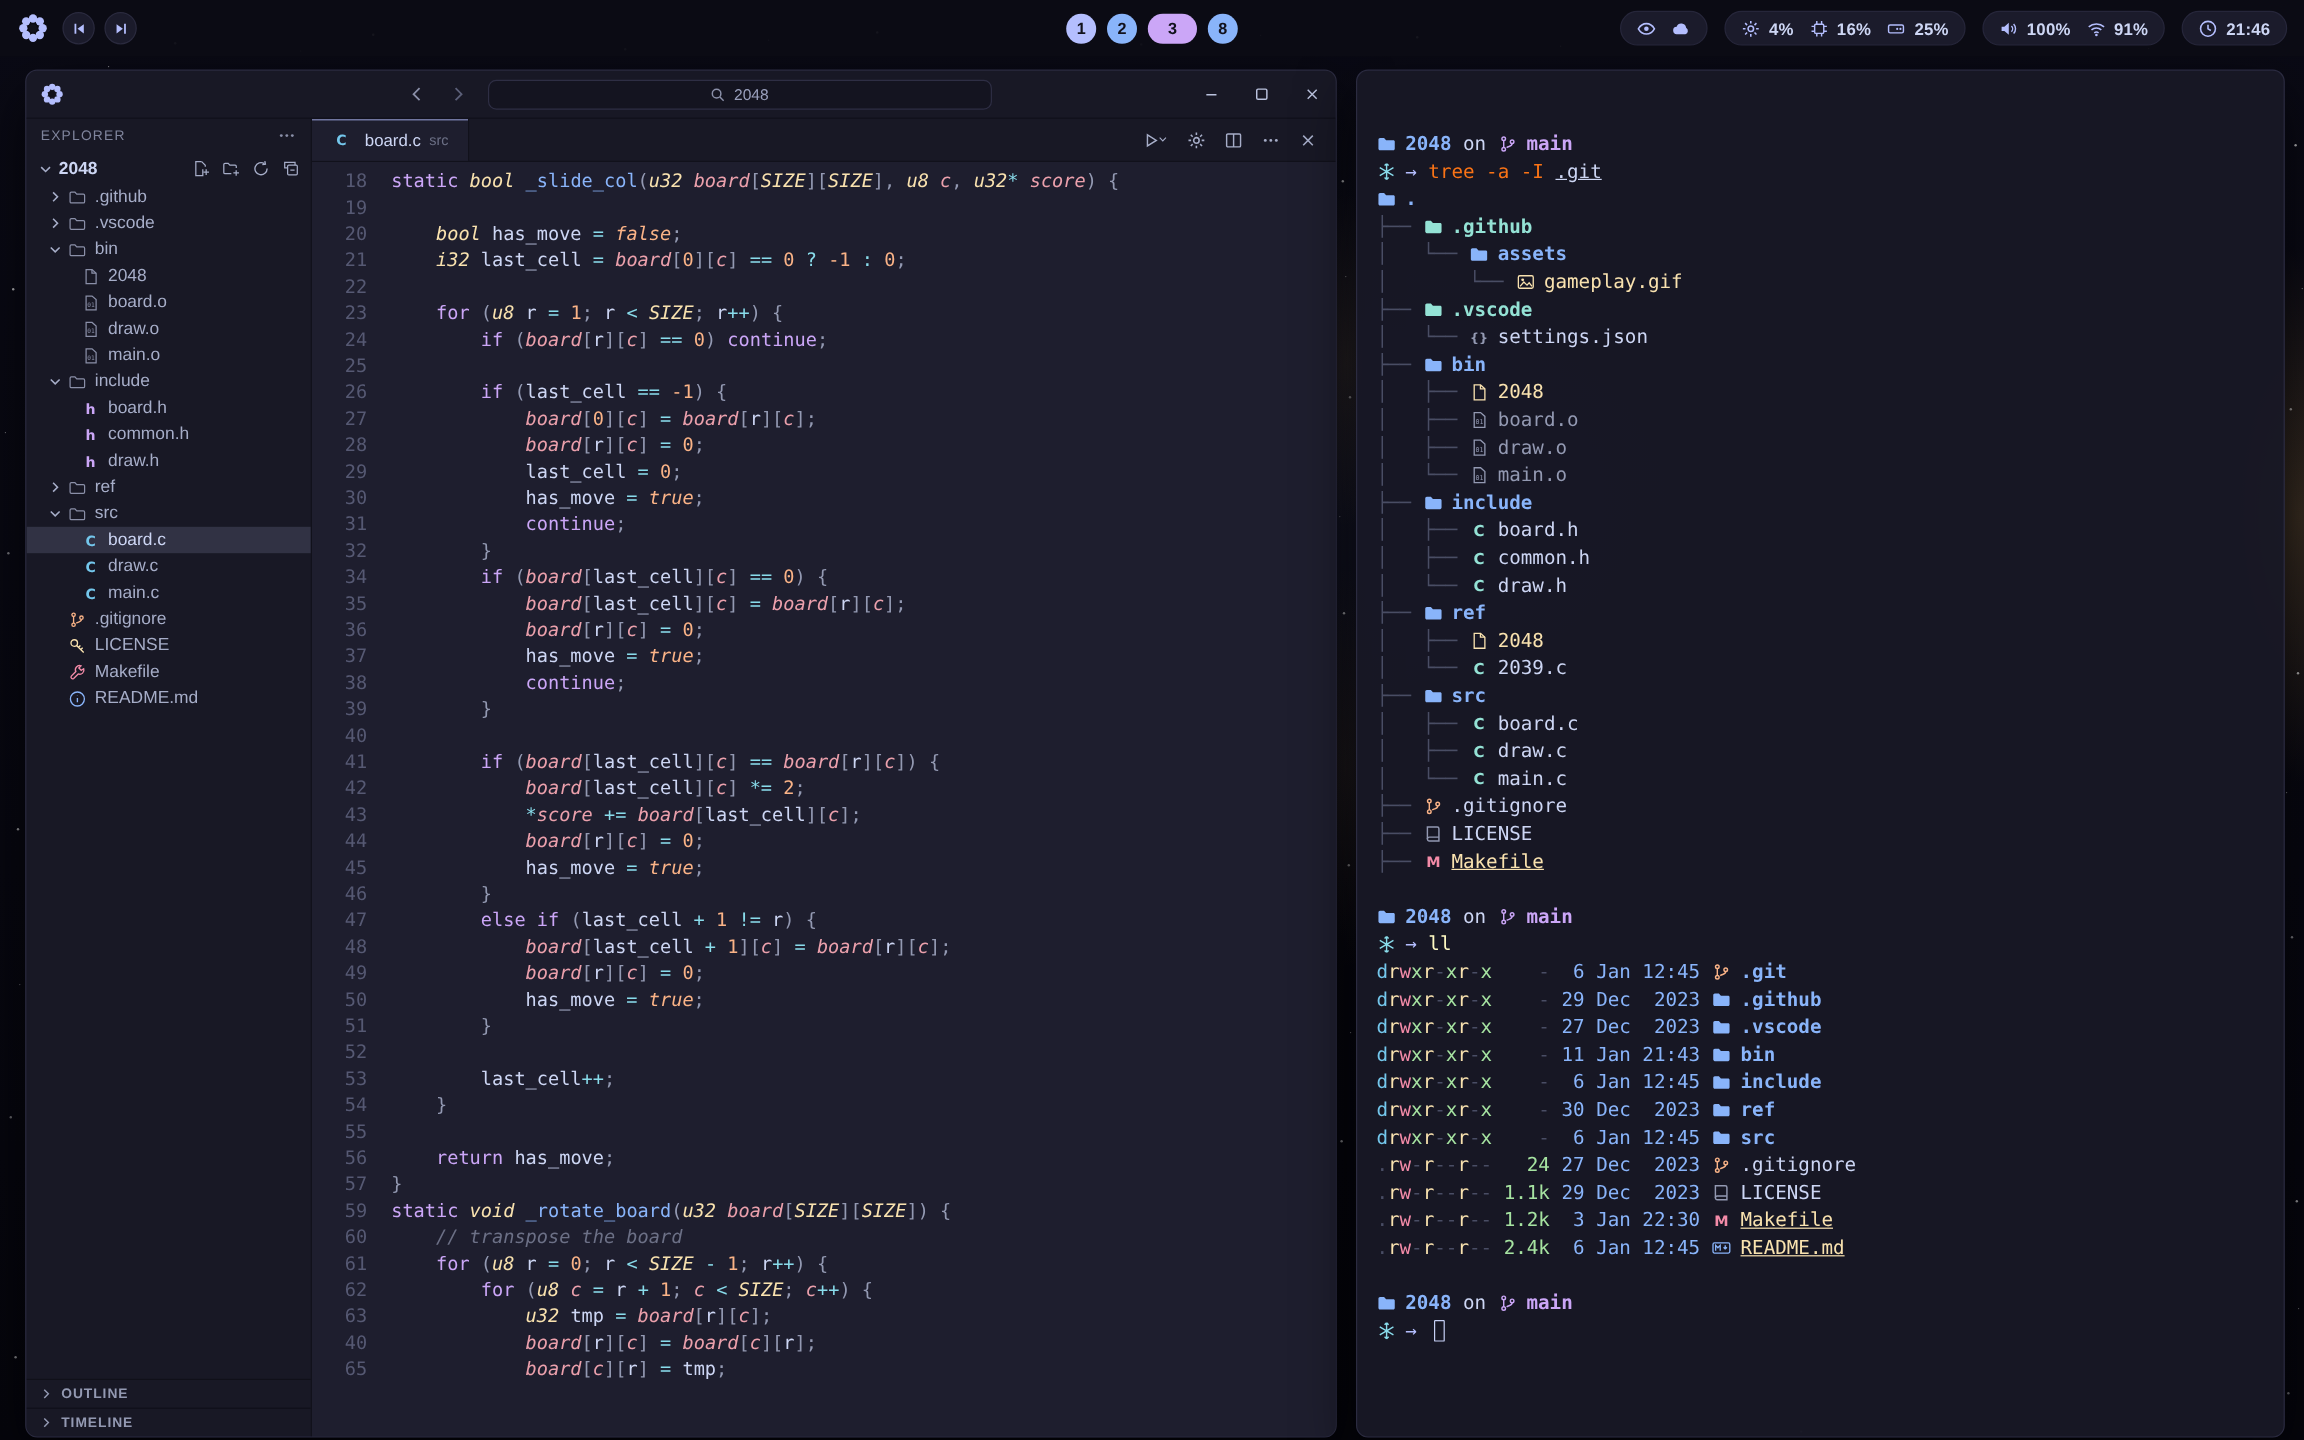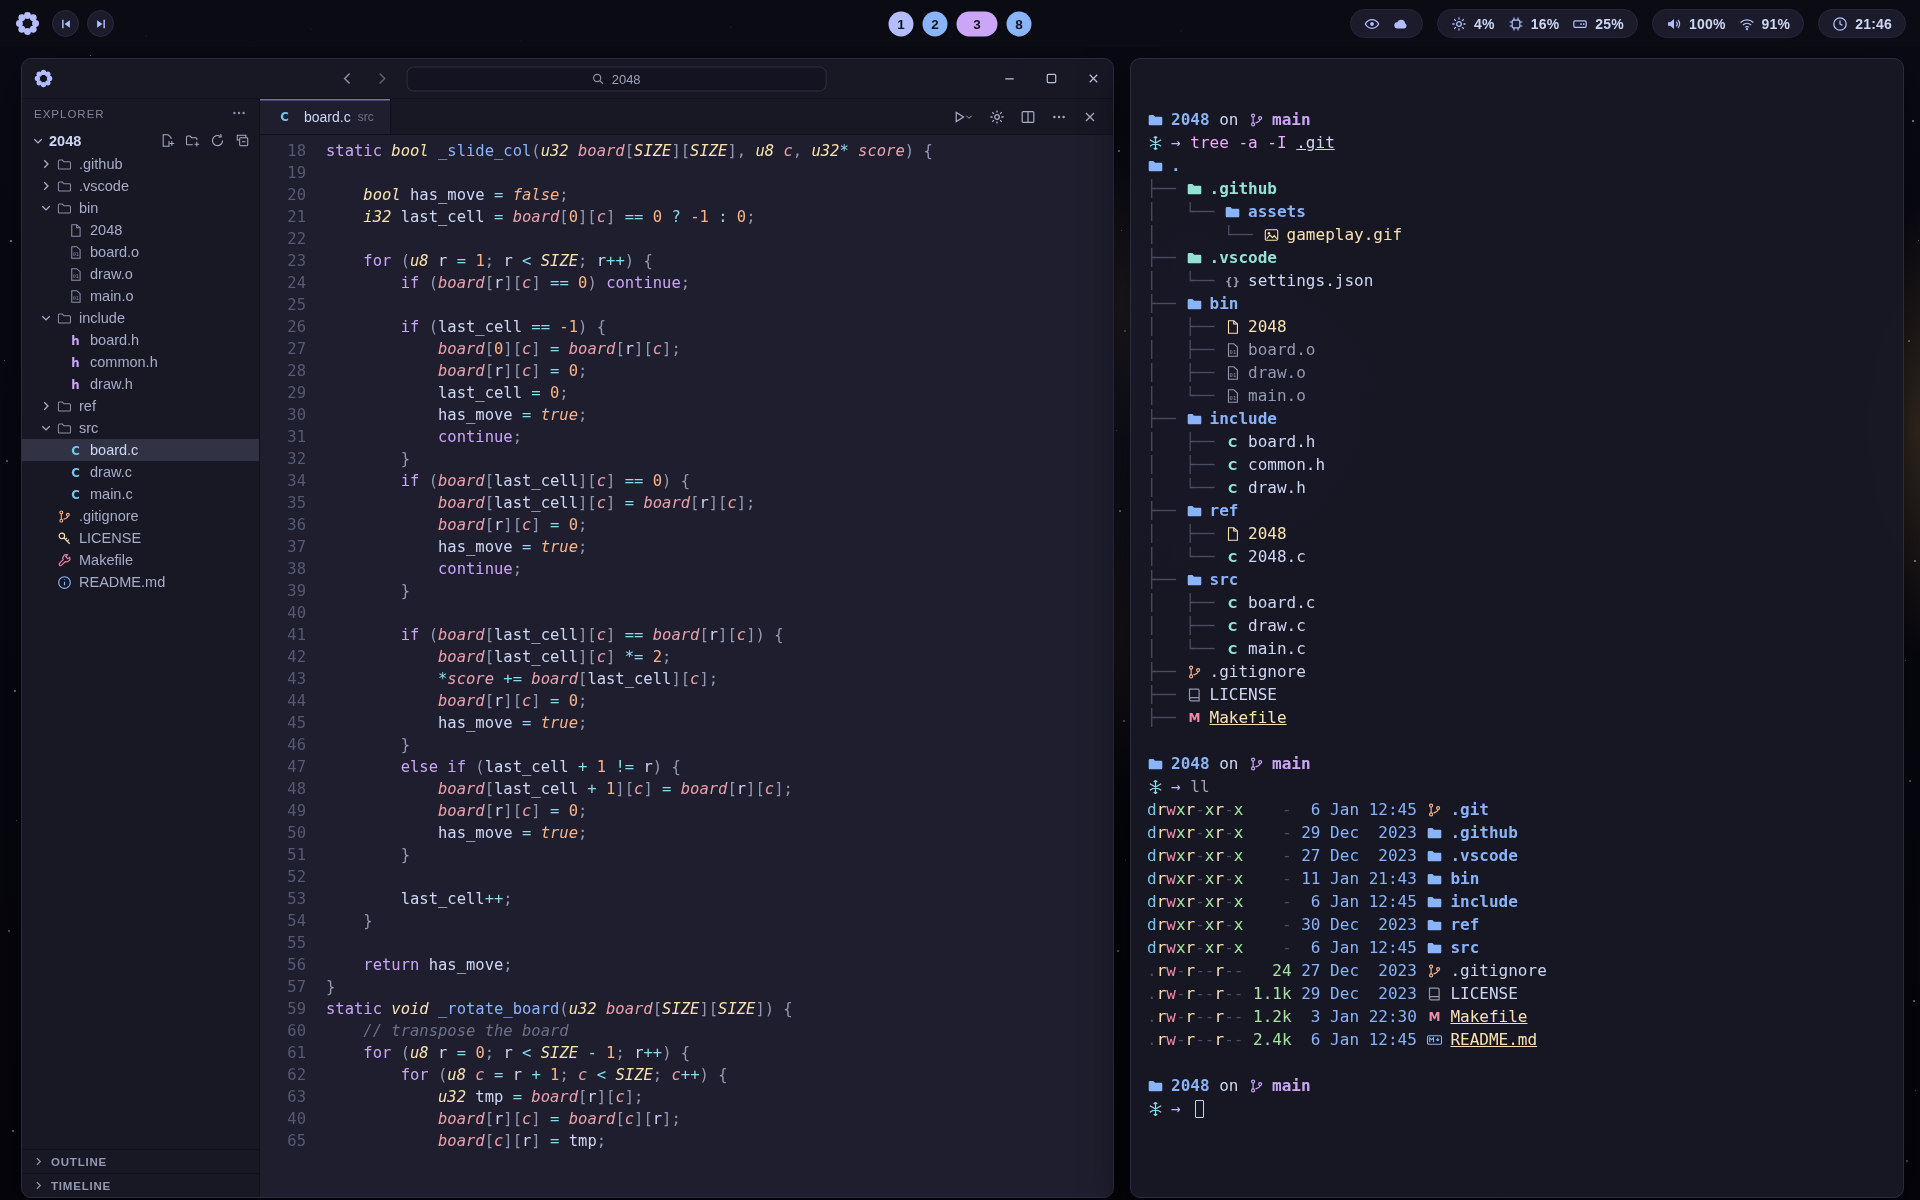--- a/index.html
+++ b/index.html
@@ -810,21 +810,21 @@
         <div class="tl"><span class="ti"><svg viewBox="0 0 16 16">
               <path d="M1.2 4.2c0-.7.6-1.3 1.3-1.3h3.4l1.7 1.9h6c.7 0 1.2.5 1.2 1.2v6c0 .7-.5 1.3-1.2 1.3H2.5c-.7 0-1.3-.6-1.3-1.3z" fill="#89b4fa"></path>
             </svg></span><span class="bold" style="color:#89b4fa">2048</span><span style="color:#cdd6f4"> on </span><span class="ti"><svg viewBox="0 0 16 16" fill="none" stroke="#cba6f7" stroke-width="1.2">
               <circle cx="4.6" cy="3.6" r="1.5"></circle>
               <circle cx="4.6" cy="12.4" r="1.5"></circle>
               <circle cx="11.6" cy="6.1" r="1.5"></circle>
               <path d="M4.6 5.1v5.8M11.6 7.6c0 2.6-2.6 2.1-4.6 3.4"></path>
             </svg></span><span class="bold" style="color:#cba6f7">main</span></div>
         <div class="tl"><span class="ti"><svg viewBox="0 0 16 16" stroke="#89dceb" stroke-width="1.2" fill="none">
               <path d="M8 1.4v13.2M2.3 4.7l11.4 6.6M2.3 11.3 13.7 4.7M8 1.4 6.3 3M8 1.4 9.7 3M8 14.6l-1.7-1.6M8 14.6l1.7-1.6"></path>
-            </svg></span><span style="color:#b4befe">→ </span><span style="color:#f0abfc" class="">tree -a -I </span><span style="color:#cdd6f4" class="und">.git</span></div>
+            </svg></span><span style="color:#b4befe">→ </span><span style="color:#f97316" class="">tree -a -I </span><span style="color:#cdd6f4" class="und">.git</span></div>
         <div class="tl"><span class="tpre"></span><span class="ti"><svg viewBox="0 0 16 16">
               <path d="M1.2 4.2c0-.7.6-1.3 1.3-1.3h3.4l1.7 1.9h6c.7 0 1.2.5 1.2 1.2v6c0 .7-.5 1.3-1.2 1.3H2.5c-.7 0-1.3-.6-1.3-1.3z" fill="#89b4fa"></path>
             </svg></span><span style="color:#89b4fa" class="bold ">.</span></div>
         <div class="tl"><span class="tpre">├── </span><span class="ti"><svg viewBox="0 0 16 16">
               <path d="M1.2 4.2c0-.7.6-1.3 1.3-1.3h3.4l1.7 1.9h6c.7 0 1.2.5 1.2 1.2v6c0 .7-.5 1.3-1.2 1.3H2.5c-.7 0-1.3-.6-1.3-1.3z" fill="#94e2d5"></path>
             </svg></span><span style="color:#94e2d5" class="bold ">.github</span></div>
         <div class="tl"><span class="tpre">│   └── </span><span class="ti"><svg viewBox="0 0 16 16">
               <path d="M1.2 4.2c0-.7.6-1.3 1.3-1.3h3.4l1.7 1.9h6c.7 0 1.2.5 1.2 1.2v6c0 .7-.5 1.3-1.2 1.3H2.5c-.7 0-1.3-.6-1.3-1.3z" fill="#89b4fa"></path>
             </svg></span><span style="color:#89b4fa" class="bold ">assets</span></div>
         <div class="tl"><span class="tpre">│       └── </span><span class="ti"><svg viewBox="0 0 16 16" fill="none" stroke="#f9e2af" stroke-width="1.1">
@@ -871,21 +871,21 @@
             </svg></span><span style="color:#cdd6f4" class="">draw.h</span></div>
         <div class="tl"><span class="tpre">├── </span><span class="ti"><svg viewBox="0 0 16 16">
               <path d="M1.2 4.2c0-.7.6-1.3 1.3-1.3h3.4l1.7 1.9h6c.7 0 1.2.5 1.2 1.2v6c0 .7-.5 1.3-1.2 1.3H2.5c-.7 0-1.3-.6-1.3-1.3z" fill="#89b4fa"></path>
             </svg></span><span style="color:#89b4fa" class="bold ">ref</span></div>
         <div class="tl"><span class="tpre">│   ├── </span><span class="ti"><svg viewBox="0 0 16 16" fill="none" stroke="#f9e2af" stroke-width="1.1">
               <path d="M4 1.8h5.3L12.9 5v9.2H4z"></path>
               <path d="M9.2 1.8V5h3.7"></path>
             </svg></span><span style="color:#f9e2af" class="">2048</span></div>
         <div class="tl"><span class="tpre">│   └── </span><span class="ti"><svg viewBox="0 0 16 16">
               <text x="8" y="12.6" font-size="12.5" font-weight="bold" text-anchor="middle" fill="#94e2d5" font-family="DejaVu Sans,sans-serif">C</text>
-            </svg></span><span style="color:#cdd6f4" class="">2048.c</span></div>
+            </svg></span><span style="color:#cdd6f4" class="">2039.c</span></div>
         <div class="tl"><span class="tpre">├── </span><span class="ti"><svg viewBox="0 0 16 16">
               <path d="M1.2 4.2c0-.7.6-1.3 1.3-1.3h3.4l1.7 1.9h6c.7 0 1.2.5 1.2 1.2v6c0 .7-.5 1.3-1.2 1.3H2.5c-.7 0-1.3-.6-1.3-1.3z" fill="#89b4fa"></path>
             </svg></span><span style="color:#89b4fa" class="bold ">src</span></div>
         <div class="tl"><span class="tpre">│   ├── </span><span class="ti"><svg viewBox="0 0 16 16">
               <text x="8" y="12.6" font-size="12.5" font-weight="bold" text-anchor="middle" fill="#94e2d5" font-family="DejaVu Sans,sans-serif">C</text>
             </svg></span><span style="color:#cdd6f4" class="">board.c</span></div>
         <div class="tl"><span class="tpre">│   ├── </span><span class="ti"><svg viewBox="0 0 16 16">
               <text x="8" y="12.6" font-size="12.5" font-weight="bold" text-anchor="middle" fill="#94e2d5" font-family="DejaVu Sans,sans-serif">C</text>
             </svg></span><span style="color:#cdd6f4" class="">draw.c</span></div>
         <div class="tl"><span class="tpre">│   └── </span><span class="ti"><svg viewBox="0 0 16 16">
@@ -908,21 +908,21 @@
         <div class="tl"><span class="ti"><svg viewBox="0 0 16 16">
               <path d="M1.2 4.2c0-.7.6-1.3 1.3-1.3h3.4l1.7 1.9h6c.7 0 1.2.5 1.2 1.2v6c0 .7-.5 1.3-1.2 1.3H2.5c-.7 0-1.3-.6-1.3-1.3z" fill="#89b4fa"></path>
             </svg></span><span class="bold" style="color:#89b4fa">2048</span><span style="color:#cdd6f4"> on </span><span class="ti"><svg viewBox="0 0 16 16" fill="none" stroke="#cba6f7" stroke-width="1.2">
               <circle cx="4.6" cy="3.6" r="1.5"></circle>
               <circle cx="4.6" cy="12.4" r="1.5"></circle>
               <circle cx="11.6" cy="6.1" r="1.5"></circle>
               <path d="M4.6 5.1v5.8M11.6 7.6c0 2.6-2.6 2.1-4.6 3.4"></path>
             </svg></span><span class="bold" style="color:#cba6f7">main</span></div>
         <div class="tl"><span class="ti"><svg viewBox="0 0 16 16" stroke="#89dceb" stroke-width="1.2" fill="none">
               <path d="M8 1.4v13.2M2.3 4.7l11.4 6.6M2.3 11.3 13.7 4.7M8 1.4 6.3 3M8 1.4 9.7 3M8 14.6l-1.7-1.6M8 14.6l1.7-1.6"></path>
-            </svg></span><span style="color:#b4befe">→ </span><span style="color:#a3a3a3" class="">ll</span></div>
+            </svg></span><span style="color:#b4befe">→ </span><span style="color:#fef9c3" class="">ll</span></div>
         <div class="tl"><span style="color:#74c7ec">d</span><span style="color:#f9e2af">r</span><span style="color:#f38ba8">w</span><span style="color:#a6e3a1">x</span><span style="color:#f9e2af">r</span><span style="color:#494d64">-</span><span style="color:#a6e3a1">x</span><span style="color:#f9e2af">r</span><span style="color:#494d64">-</span><span style="color:#a6e3a1">x</span><span style="color:#494d64">    -</span><span style="color:#89b4fa">  6 Jan 12:45 </span><span class="ti"><svg viewBox="0 0 16 16" fill="none" stroke="#fab387" stroke-width="1.2">
               <circle cx="4.6" cy="3.6" r="1.5"></circle>
               <circle cx="4.6" cy="12.4" r="1.5"></circle>
               <circle cx="11.6" cy="6.1" r="1.5"></circle>
               <path d="M4.6 5.1v5.8M11.6 7.6c0 2.6-2.6 2.1-4.6 3.4"></path>
             </svg></span><span style="color:#89b4fa" class="bold ">.git</span></div>
         <div class="tl"><span style="color:#74c7ec">d</span><span style="color:#f9e2af">r</span><span style="color:#f38ba8">w</span><span style="color:#a6e3a1">x</span><span style="color:#f9e2af">r</span><span style="color:#494d64">-</span><span style="color:#a6e3a1">x</span><span style="color:#f9e2af">r</span><span style="color:#494d64">-</span><span style="color:#a6e3a1">x</span><span style="color:#494d64">    -</span><span style="color:#89b4fa"> 29 Dec  2023 </span><span class="ti"><svg viewBox="0 0 16 16">
               <path d="M1.2 4.2c0-.7.6-1.3 1.3-1.3h3.4l1.7 1.9h6c.7 0 1.2.5 1.2 1.2v6c0 .7-.5 1.3-1.2 1.3H2.5c-.7 0-1.3-.6-1.3-1.3z" fill="#89b4fa"></path>
             </svg></span><span style="color:#89b4fa" class="bold ">.github</span></div>
         <div class="tl"><span style="color:#74c7ec">d</span><span style="color:#f9e2af">r</span><span style="color:#f38ba8">w</span><span style="color:#a6e3a1">x</span><span style="color:#f9e2af">r</span><span style="color:#494d64">-</span><span style="color:#a6e3a1">x</span><span style="color:#f9e2af">r</span><span style="color:#494d64">-</span><span style="color:#a6e3a1">x</span><span style="color:#494d64">    -</span><span style="color:#89b4fa"> 27 Dec  2023 </span><span class="ti"><svg viewBox="0 0 16 16">

